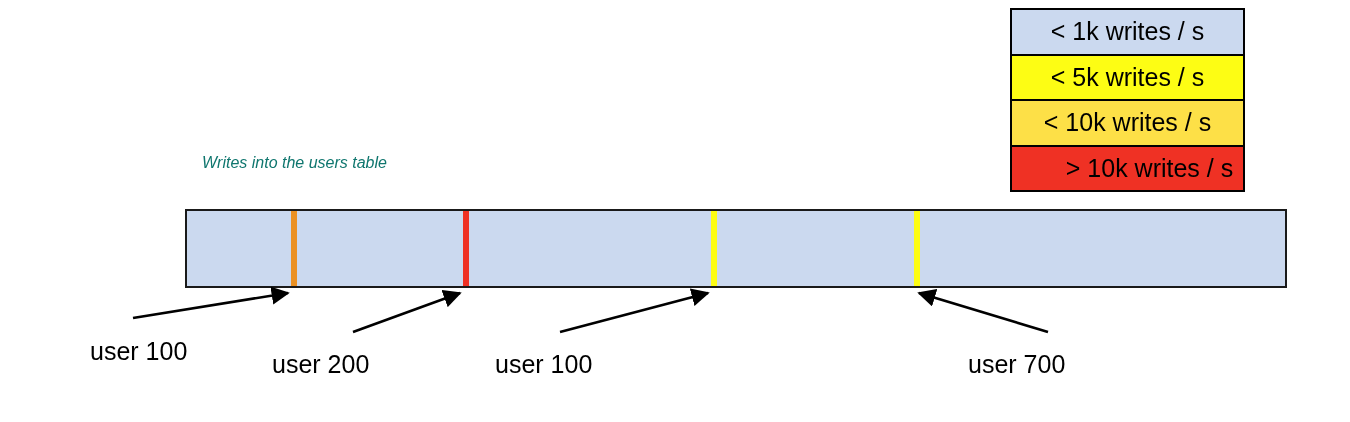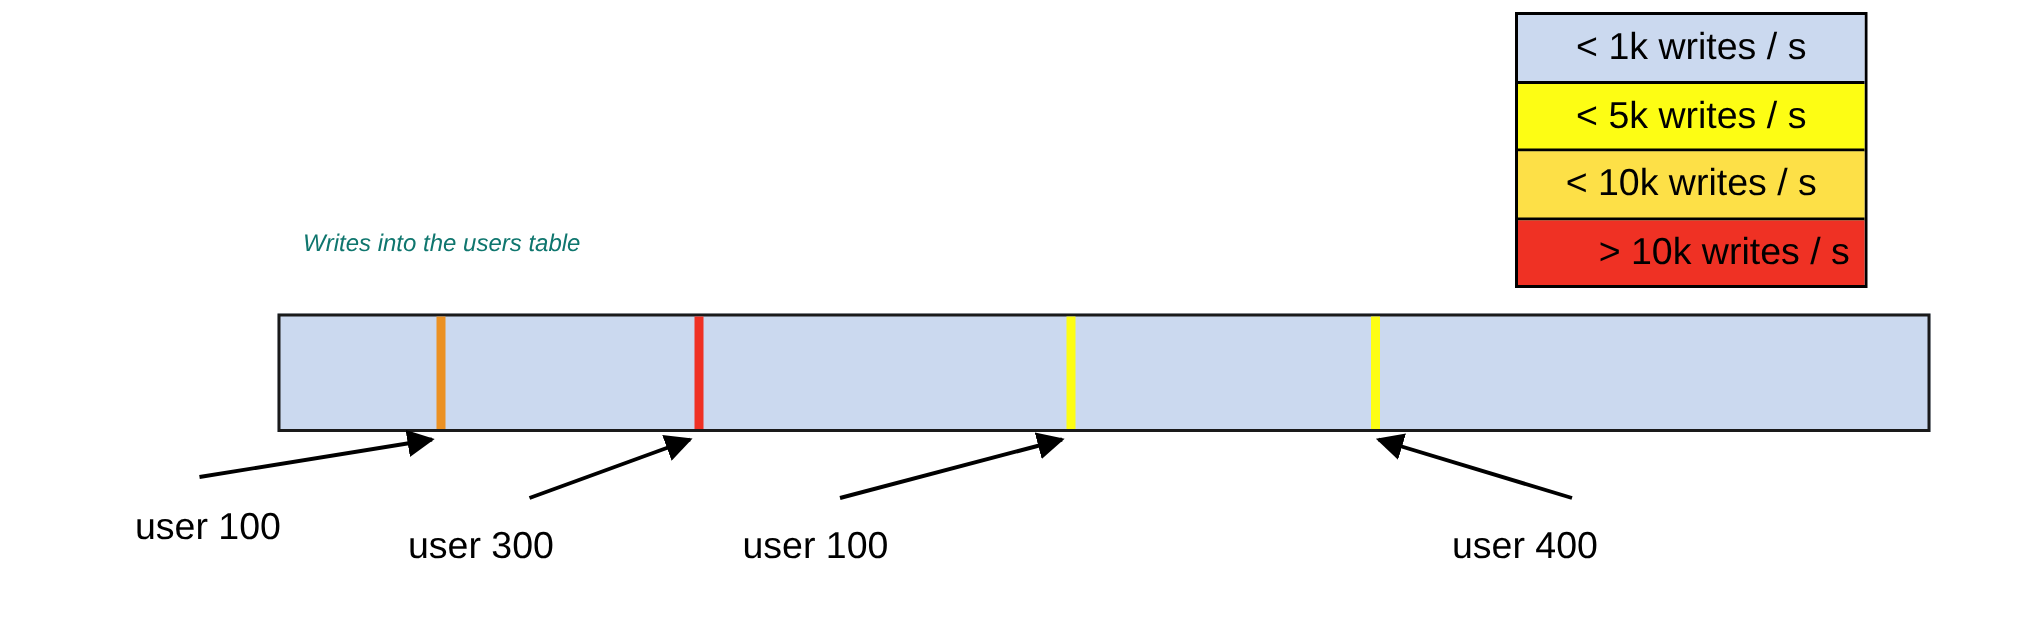--- a/index.html
+++ b/index.html
@@ -135,17 +135,17 @@
         <path d="M 0 0 L 10 5 L 0 10 z" fill="#000000"></path>
       </marker>
     </defs>
     <line x1="133" y1="318" x2="288" y2="293" stroke="#000000" stroke-width="2.6" marker-end="url(#ahead)"></line>
     <line x1="353" y1="332" x2="460" y2="293" stroke="#000000" stroke-width="2.6" marker-end="url(#ahead)"></line>
     <line x1="560" y1="332" x2="708" y2="293" stroke="#000000" stroke-width="2.6" marker-end="url(#ahead)"></line>
     <line x1="1048" y1="332" x2="919" y2="293" stroke="#000000" stroke-width="2.6" marker-end="url(#ahead)"></line>
   </svg>
 
   <div class="anno-label" style="left:50px; top:339px;margin-left:40px;">user 100</div>
-  <div class="anno-label" style="left:272px; top:352px;">user 300</div>
+  <div class="anno-label" style="left:272px; top:352px;">user 200</div>
   <div class="anno-label" style="left:495px; top:352px;">user 100</div>
-  <div class="anno-label" style="left:968px; top:352px;">user 400</div>
+  <div class="anno-label" style="left:968px; top:352px;">user 700</div>
 
 </div>
 
 </body></html>

